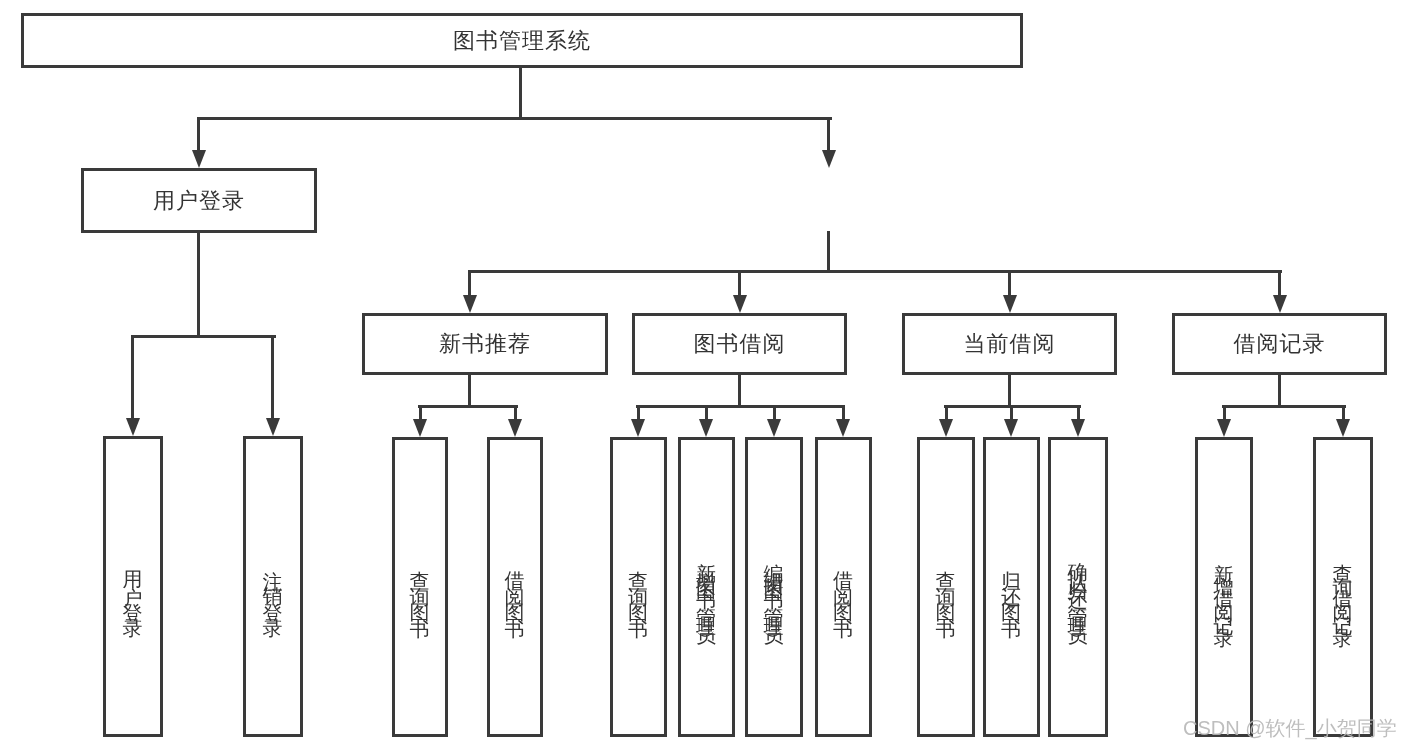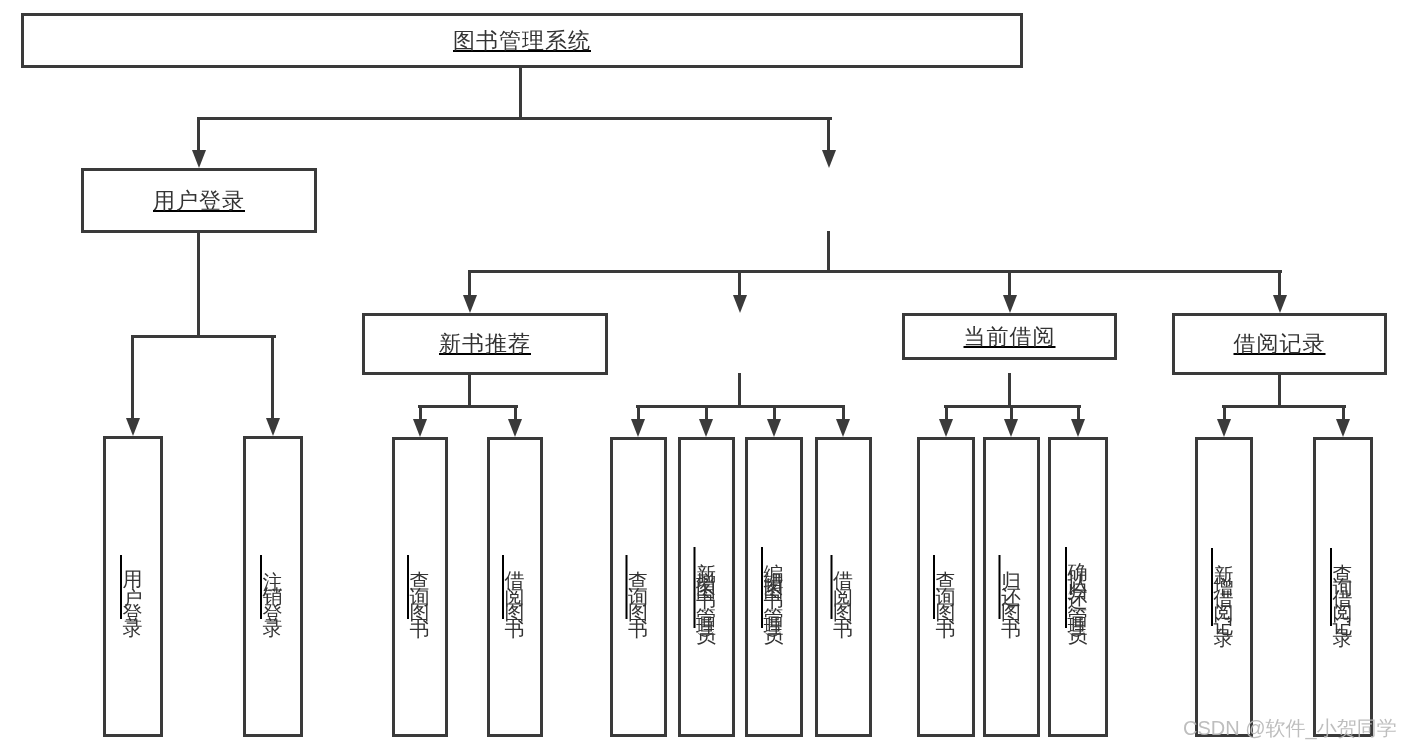--- a/index.html
+++ b/index.html
@@ -3,21 +3,21 @@
 <meta charset="utf-8">
 <style>
   html,body { margin:0; padding:0; background:#ffffff; }
   #stage {
     position:relative; width:1405px; height:747px; background:#ffffff;
     font-family:"Liberation Sans","DejaVu Sans",sans-serif; overflow:hidden;
   }
   .box {
     position:absolute; box-sizing:border-box;
     border:3px solid #3a3a3a; background:#ffffff;
-    display:flex; align-items:center; justify-content:center;text-decoration:underline;
+    display:flex; align-items:center; justify-content:center;
   }
   .hlabel { font-size:22px; color:#333333; letter-spacing:1px; white-space:nowrap; }
   .vtext {
     writing-mode:vertical-rl; text-orientation:mixed;
     font-size:20px; color:#333333; letter-spacing:16px; line-height:1;
     white-space:nowrap;
   }
   .vtext.mid   { letter-spacing:13px; }
   .vtext.tight { letter-spacing:9px; }
   .line { position:absolute; background:#3a3a3a; }
@@ -65,21 +65,24 @@
   <div class="line" style="left:738px; top:270px; width:3px; height:26px;"></div>
   <div class="arr" style="left:733px; top:295px;"></div>
   <div class="line" style="left:1008px; top:270px; width:3px; height:26px;"></div>
   <div class="arr" style="left:1003px; top:295px;"></div>
   <div class="line" style="left:1278px; top:270px; width:3px; height:26px;"></div>
   <div class="arr" style="left:1273px; top:295px;"></div>
 
   <div class="box" style="left:362px; top:313px; width:246px; height:62px;">
     <span class="hlabel">新书推荐</span>
   </div>
-  <div class="box" style="left:902px; top:313px; width:215px; height:47px;">
+  <div class="box" style="left:632px; top:313px; width:215px; height:62px;">
+    <span class="hlabel">图书借阅</span>
+  </div>
+  <div class="box" style="left:902px; top:313px; width:215px; height:62px;">
     <span class="hlabel">当前借阅</span>
   </div>
   <div class="box" style="left:1172px; top:313px; width:215px; height:62px;">
     <span class="hlabel">借阅记录</span>
   </div>
 
   <div class="line" style="left:468px; top:373px; width:3px; height:34px;"></div>
   <div class="line" style="left:418px; top:405px; width:100px; height:3px;"></div>
   <div class="line" style="left:738px; top:373px; width:3px; height:34px;"></div>
   <div class="line" style="left:636px; top:405px; width:209px; height:3px;"></div>

